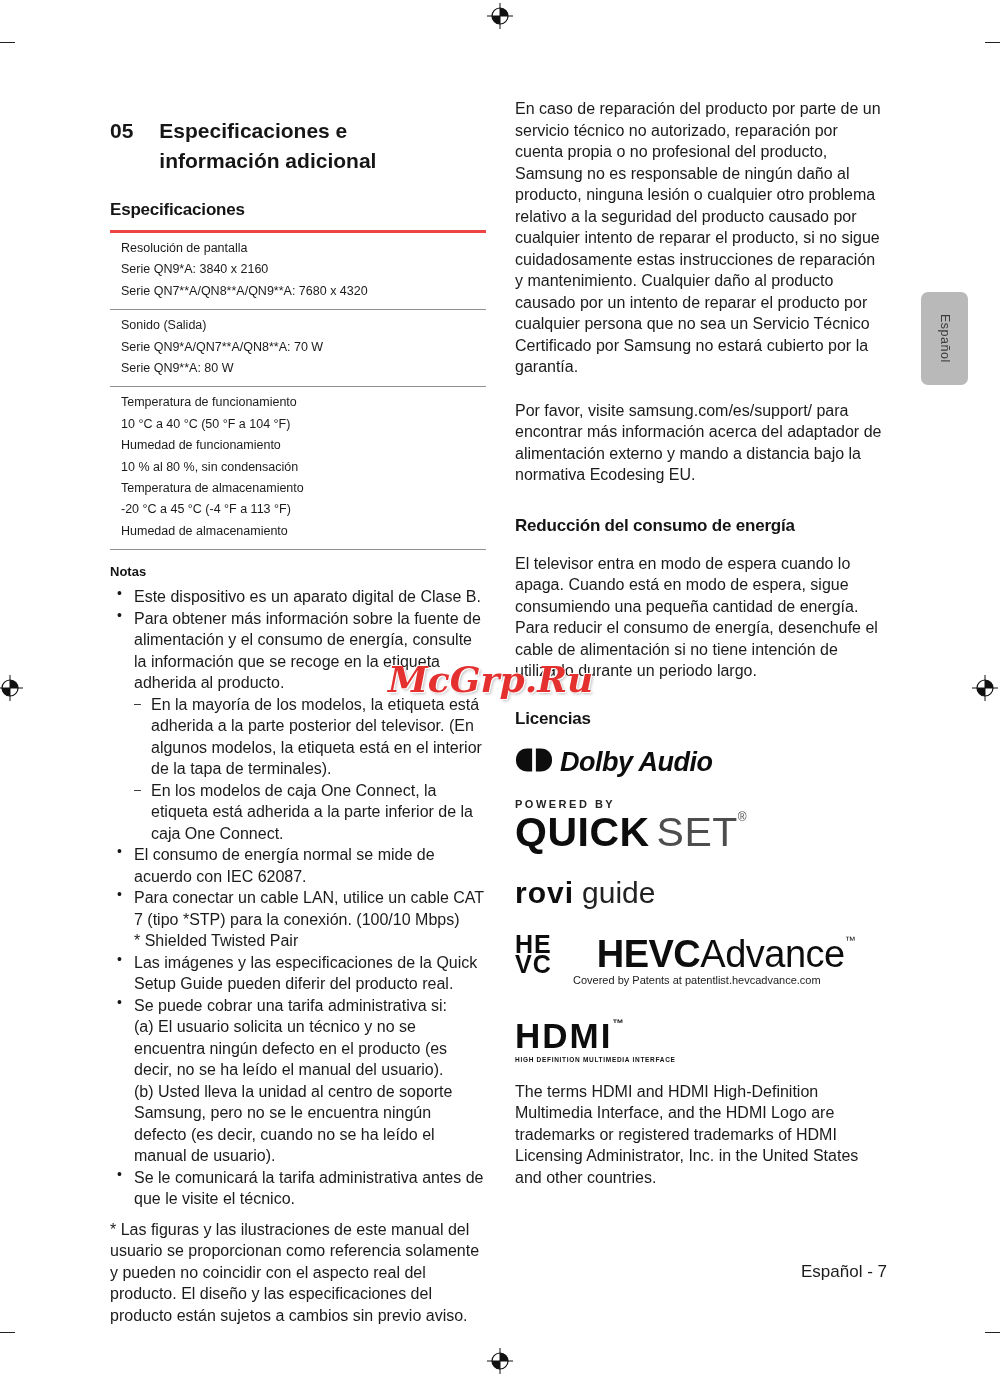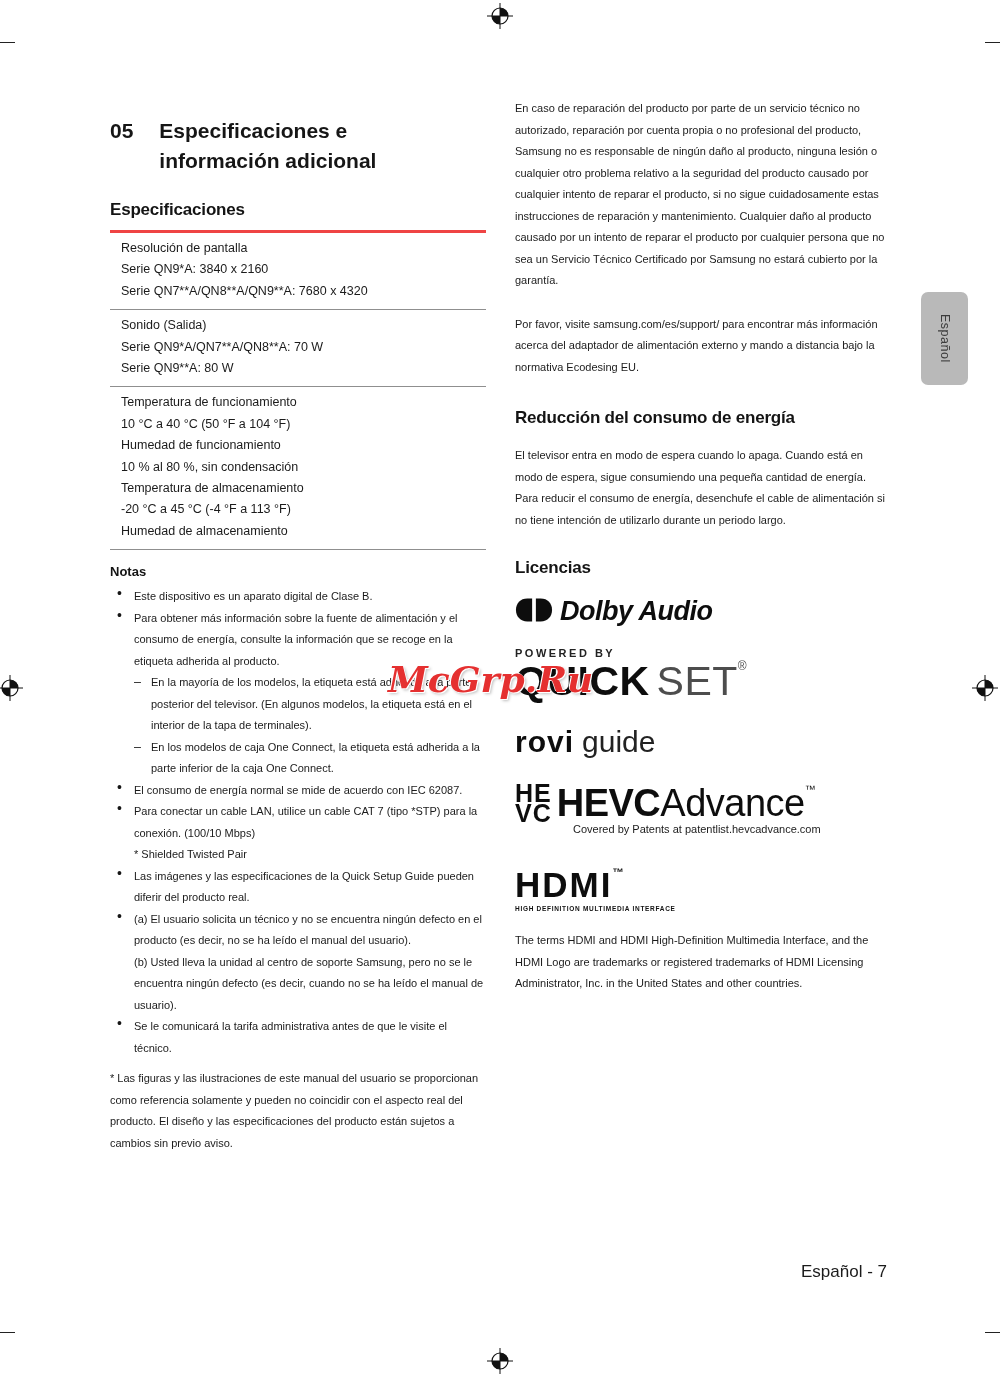--- a/index.html
+++ b/index.html
@@ -30,21 +30,21 @@
     display:flex; align-items:center; justify-content:center;
   }
   .side-tab span {
     writing-mode:vertical-rl; font-size:12.5px; color:#3c3c3c; letter-spacing:0.5px;
   }
 
   
   .col-left  { position:absolute; left:110px; top:100px; width:376px; }
   .col-right { position:absolute; left:515px; top:98px;  width:372px; }
 
-  .para { font-size:11px; line-height:21.5px; color:#1b1b1b; }
+  .para { font-size:16px; line-height:21.5px; color:#1b1b1b; }
 
   
   .chapter { display:flex; gap:26px; margin-top:16px; }
   .chapter-num { font-size:21px; font-weight:700; line-height:30px; }
   .chapter-title { font-size:21px; font-weight:700; line-height:30px; }
 
   .h-section { font-size:17px; font-weight:700; letter-spacing:-0.2px; color:#141414; }
   .col-left .h-section { margin-top:24px; }
 
   
@@ -80,21 +80,21 @@
   .q2 { font-weight:400; color:#4d4d4d; margin-left:7px; }
   .q-mark { font-size:12px; vertical-align:top; color:#4d4d4d; }
 
   .logo-rovi { margin-top:24px; font-size:30px; line-height:1; }
   .rovi1 { font-weight:700; letter-spacing:1px; }
   .rovi2 { font-weight:400; color:#222; margin-left:8px; }
 
   .logo-hevc { margin-top:26px; }
   .hevc-row { display:flex; align-items:center; }
   .hevc-stack { display:inline-flex; flex-direction:column; font-weight:700; font-size:25px; line-height:20px; letter-spacing:1px; margin-right:5px; }
-  .hevc-main { font-size:38px; line-height:1; letter-spacing:-0.5px; }
+  .hevc-main { font-size:38px; line-height:1; letter-spacing:-0.5px;margin-left:40px; }
   .hv1 { font-weight:700; }
   .hv2 { font-weight:400; }
   .hevc-mark { font-size:11px; vertical-align:top; }
   .hevc-tagline { font-size:11px; color:#1b1b1b; margin-left:58px; margin-top:0px; }
 
   .logo-hdmi { margin-top:32px; }
   .hdmi-word { font-size:35px; font-weight:700; letter-spacing:2px; line-height:1; }
   .hdmi-mark { font-size:11px; vertical-align:top; }
   .hdmi-tagline { font-size:6.5px; font-weight:700; letter-spacing:0.7px; margin-top:3px; color:#111; }
 
@@ -222,20 +222,21 @@
         <p class="para">El consumo de energía normal se mide de acuerdo con IEC 62087.</p>
       </li>
       <li>
         <p class="para">Para conectar un cable LAN, utilice un cable CAT 7 (tipo *STP) para la conexión. (100/10 Mbps)</p>
         <p class="para">* Shielded Twisted Pair</p>
       </li>
       <li>
         <p class="para">Las imágenes y las especificaciones de la Quick Setup Guide pueden diferir del producto real.</p>
       </li>
       <li>
+        <p class="para">Se puede cobrar una tarifa administrativa si:</p>
         <p class="para">(a) El usuario solicita un técnico y no se encuentra ningún defecto en el producto (es decir, no se ha leído el manual del usuario).</p>
         <p class="para">(b) Usted lleva la unidad al centro de soporte Samsung, pero no se le encuentra ningún defecto (es decir, cuando no se ha leído el manual de usuario).</p>
       </li>
       <li>
         <p class="para">Se le comunicará la tarifa administrativa antes de que le visite el técnico.</p>
       </li>
     </ul>
 
     <p class="para footnote">* Las figuras y las ilustraciones de este manual del usuario se proporcionan como referencia solamente y pueden no coincidir con el aspecto real del producto. El diseño y las especificaciones del producto están sujetos a cambios sin previo aviso.</p>
   </div>

